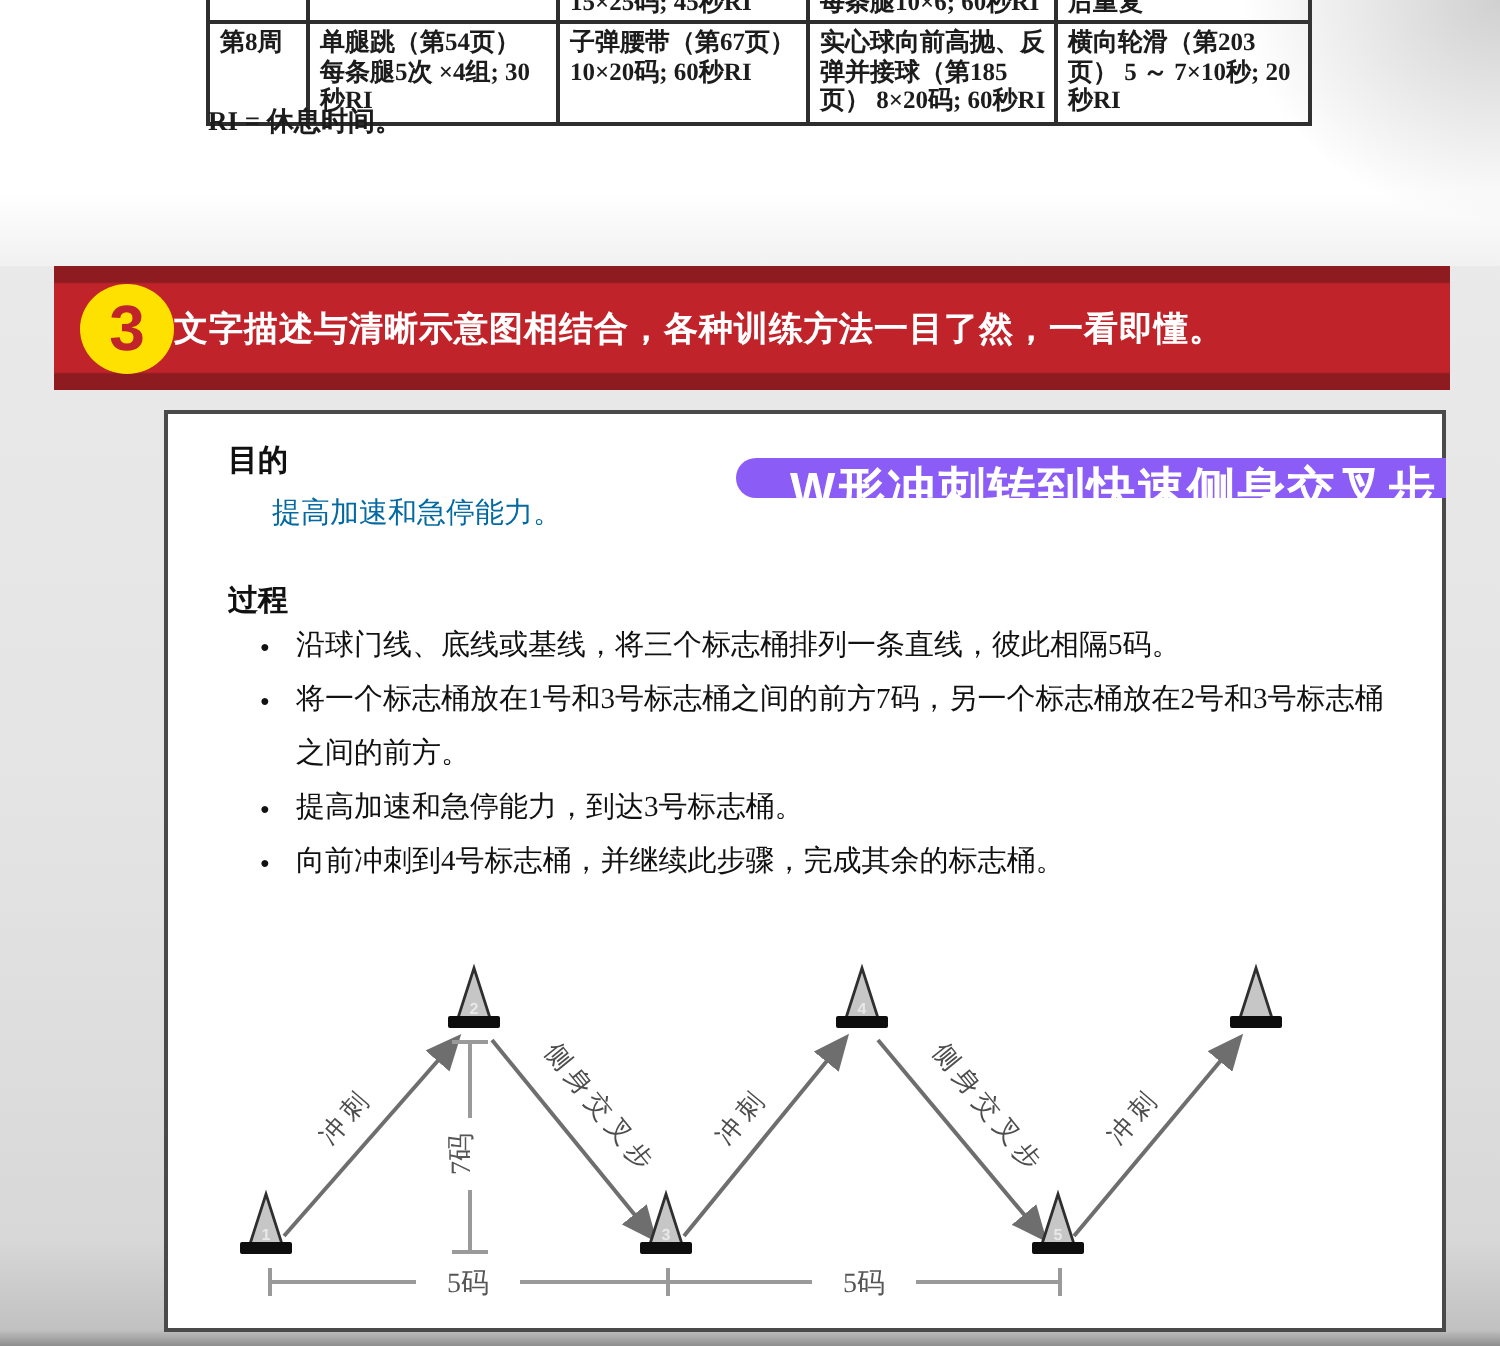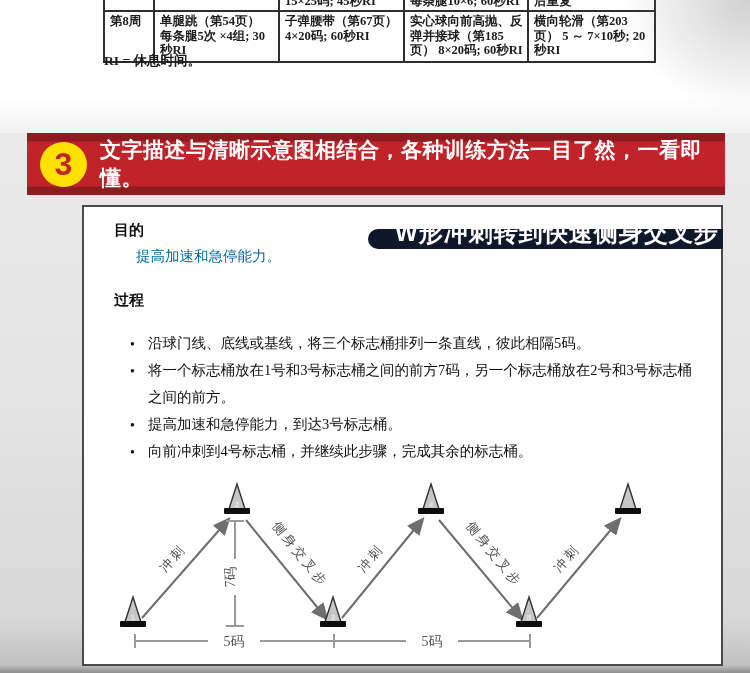--- a/index.html
+++ b/index.html
@@ -33,38 +33,38 @@
   .promo {
     position:absolute; left:27px; top:133px; width:698px; height:62px;
     background:linear-gradient(180deg,#8e1b1f 0px,#8e1b1f 8px,#c1232a 9px,#c1232a 53px,#8e1b1f 54px,#8e1b1f 62px);
     display:flex; align-items:center; padding-left:13px;
   }
   .promo .badge {
     width:47px; height:45px; border-radius:50%;
     display:flex; align-items:center; justify-content:center;
     font-weight:bold; font-size:32px; flex:0 0 auto;
   }
-  .promo .slogan { margin-left:13px; color:#ffffff; font-weight:bold; font-size:21px; letter-spacing:.5px; }
+  .promo .slogan { margin-left:0; color:#ffffff; font-weight:bold; font-size:17px; letter-spacing:.5px; }
   
   .panel {
     position:absolute; left:82px; top:205px; width:641px; height:461px;
     background:#ffffff; border:2px solid #4a4a4a;
   }
   .h-label { position:absolute; left:30px; font-weight:bold; font-size:15px; color:#111;text-align:right; }
   .purpose-text { position:absolute; left:52px; top:40px; font-family:"Liberation Serif", serif;
                   font-size:14.5px; color:#0369a1; }
   .drill-title {
     position:absolute; left:284px; right:-2px; top:22px; height:20px;
-    border-radius:19px 0 0 19px; background:#0f172a;
-    display:flex; align-items:flex-end; padding-left:27px;
+    border-radius:19px 0 0 19px; background:#8b5cf6;
+    display:flex; align-items:flex-start; padding-left:27px;
     color:#ffffff; font-weight:bold; font-size:24px; letter-spacing:1px;
   }
   ul.steps {
     position:absolute; left:46px; top:103px; width:572px; list-style:none;
-    font-family:"Liberation Serif", serif; font-size:14.5px; color:#111; line-height:27px;margin-top:20px;
+    font-family:"Liberation Serif", serif; font-size:14.5px; color:#111; line-height:27px;
   }
   ul.steps li { position:relative; padding-left:18px; }
   ul.steps li::before { content:"●"; position:absolute; left:0; top:0; font-size:8px; line-height:27px; color:#111; }
   
   svg.diagram { position:absolute; left:10px; top:266px; }
   .arrow-line { stroke:#6e6e6e; stroke-width:2; fill:none; }
   .dim-line   { stroke:#9a9a9a; stroke-width:2; fill:none; }
   .run-label  { font-family:"Liberation Sans", sans-serif; font-size:13px; fill:#4d4d4d; letter-spacing:3px; }
   .dim-label  { font-family:"Liberation Serif", serif; font-size:14px; fill:#555; }
   .cone-body  { fill:#c6c6c6; stroke:#2f2f2f; stroke-width:1.4; }
@@ -100,21 +100,21 @@
       <td class="cutcell">
             <span>每条腿10×6; 60秒RI</span>
           </td>
       <td class="cutcell">
             <span>后重复</span>
           </td>
     </tr>
     <tr>
       <td style="text-align:left">第8周</td>
       <td>单腿跳（第54页） 每条腿5次 ×4组; 30秒RI</td>
-      <td>子弹腰带（第67页） 4×20码; 60秒RI</td>
+      <td>子弹腰带（第67页） 10×20码; 60秒RI</td>
       <td>实心球向前高抛、反弹并接球（第185页） 8×20码; 60秒RI</td>
       <td>横向轮滑（第203页） 5 ～ 7×10秒; 20秒RI</td>
     </tr>
   </tbody>
     </table>
   <div class="note">RI = 休息时间。</div>
 </div>
 
 <div class="promo">
   <div class="badge" style="background:#ffe100;color:#c1232a;">3</div>

